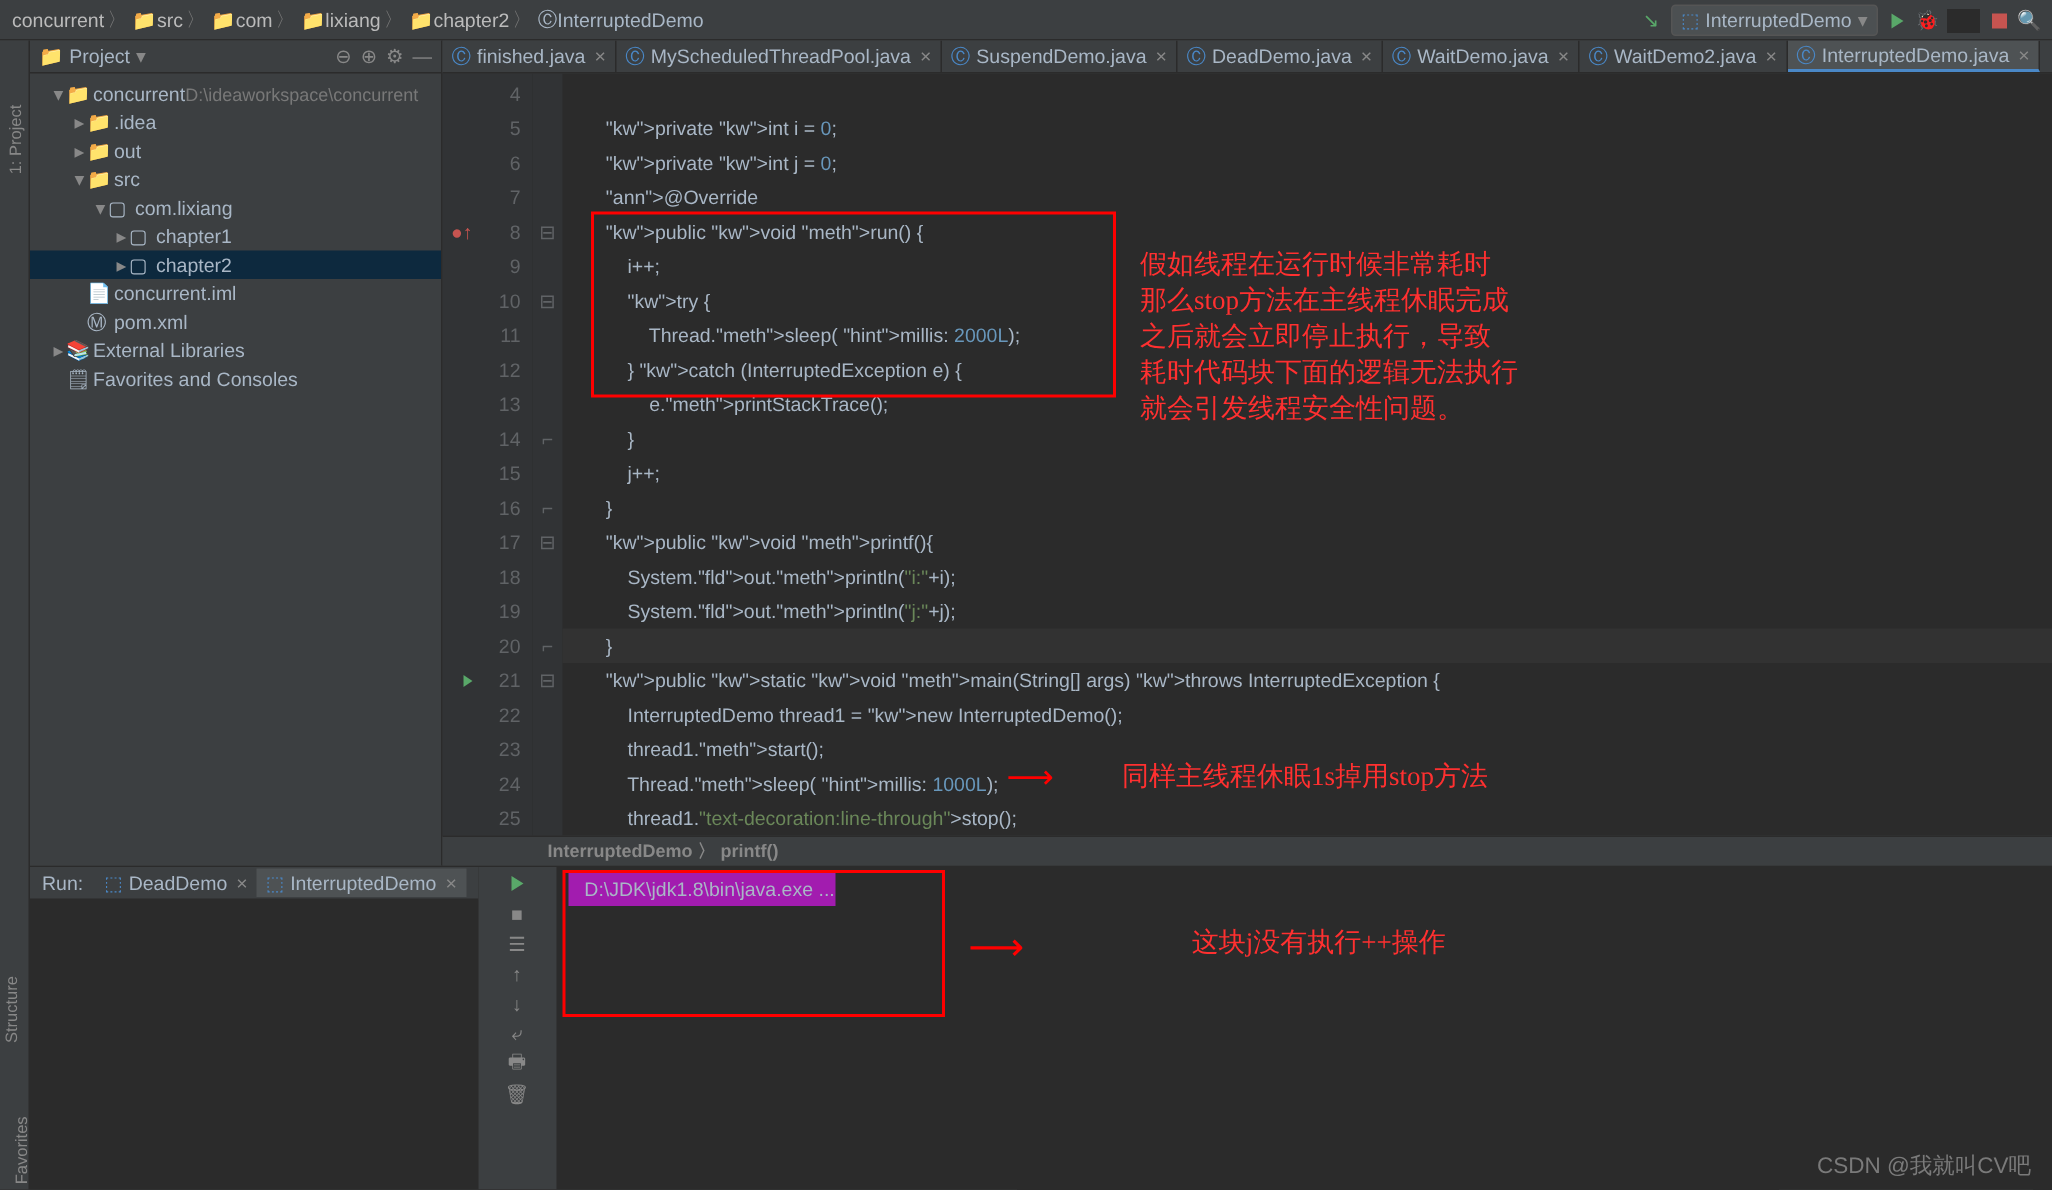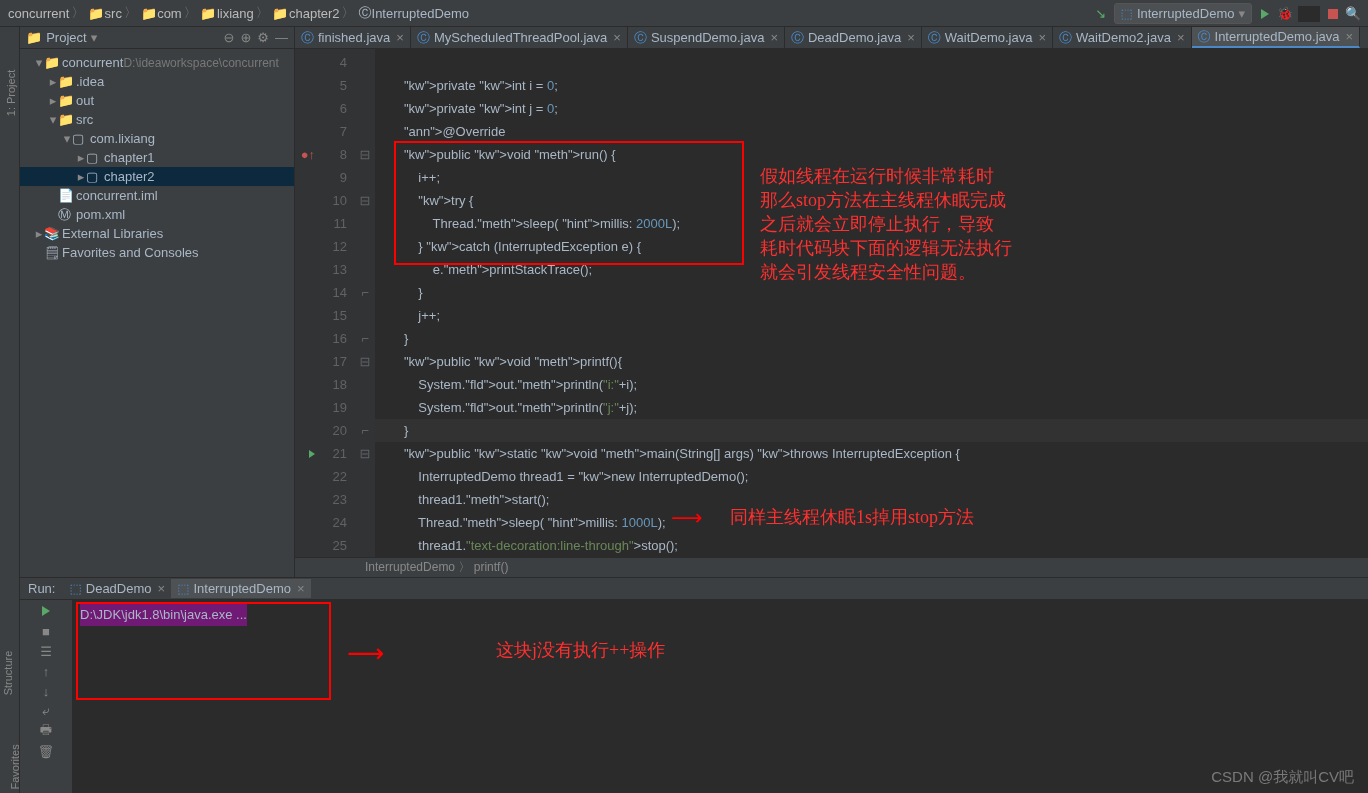--- a/index.html
+++ b/index.html
@@ -41,32 +41,32 @@
 .gut-ic{position:absolute;right:40px;}
 .fold-col{width:20px;background:#313335;padding-top:2px;}
 .fold-col div{height:23px;display:flex;align-items:center;justify-content:center;color:#606366;}
 .code{flex:1;padding-top:2px;position:relative;}
 .code-line{height:23px;line-height:23px;white-space:pre;}
 .str{color:#6a8759;}
 .num{color:#6897bb;}
 .box-anno{position:absolute;left:19px;top:92px;width:350px;height:124px;border:2px solid red;pointer-events:none;}
 .anno-txt{position:absolute;color:#ff3030;font-size:18px;line-height:24px;font-family:"Microsoft YaHei";}
 .arrow-red{position:absolute;color:red;font-size:22px;}
-.crumb-bar{height:20px;background:#3c3f41;border-top:1px solid #2b2b2b;display:flex;align-items:center;padding-left:70px;color:#888;font-size:12px;}
-
-.run-panel{flex:1;display:flex;flex-direction:column;background:#2b2b2b;}
+.crumb-bar{height:20px;background:#3c3f41;border-top:1px solid #2b2b2b;display:flex;align-items:center;padding-left:70px;color:#888;font-size:12px;font-weight:bold;}
+
+.run-panel{flex:1;display:flex;flex-direction:row;background:#2b2b2b;}
 .run-head{height:22px;background:#3c3f41;display:flex;align-items:center;padding:0 8px;border-bottom:1px solid #2b2b2b;}
 .run-tabs{display:flex;margin-left:8px;}
 .run-tab{padding:2px 6px;display:flex;align-items:center;gap:4px;}
 .run-tab.active{background:#4e5254;}
 .run-body{flex:1;display:flex;}
 .run-tool{width:52px;background:#3c3f41;display:flex;flex-direction:column;align-items:center;padding-top:4px;gap:6px;}
 .run-out{flex:1;font-family:Consolas,monospace;font-size:14px;padding:4px 8px;position:relative;color:#a9b7c6;}
 .run-out .ln{height:22px;line-height:22px;}
-.cmd-hl{background:#701a75;color:#a9b7c6;display:inline-block;}
+.cmd-hl{background:#a21caf;color:#a9b7c6;display:inline-block;padding-left:11px;}
 .box-out{position:absolute;left:4px;top:2px;width:255px;height:98px;border:2px solid red;pointer-events:none;}
 .wm{position:absolute;right:14px;bottom:6px;color:#7a7a7a;font-size:15px;}
 </style>
 </head>
 <body>
 
 <div class="navbar">
   <span class="crumb">
       <span>concurrent</span>
       <span class="sep">〉</span>
@@ -255,21 +255,21 @@
             <div>⊟</div>
             <div></div>
             <div></div>
             <div></div>
             <div></div>
           </div>
         <div class="code" id="code">
           <div class="box-anno"></div>
           <div class="anno-txt" style="left:385px;top:115px;width:310px" id="anno1">假如线程在运行时候非常耗时<br>那么stop方法在主线程休眠完成<br>之后就会立即停止执行，导致<br>耗时代码块下面的逻辑无法执行<br>就会引发线程安全性问题。</div>
           <div class="arrow-red" style="left:296px;top:456px">⟶</div>
-          <div class="anno-txt" style="left:355px;top:456px">同样主线程休眠1s掉用stop方法</div>
+          <div class="anno-txt" style="left:373px;top:456px">同样主线程休眠1s掉用stop方法</div>
         <div class="code-line"></div>
             <div class="code-line">        <span class="&lt;span">"kw"</span>&gt;private <span class="&lt;span">"kw"</span>&gt;int i = <span class="num">0</span>;</div>
             <div class="code-line">        <span class="&lt;span">"kw"</span>&gt;private <span class="&lt;span">"kw"</span>&gt;int j = <span class="num">0</span>;</div>
             <div class="code-line">        <span class="&lt;span">"ann"</span>&gt;@Override</div>
             <div class="code-line">        <span class="&lt;span">"kw"</span>&gt;public <span class="&lt;span">"kw"</span>&gt;void <span class="&lt;span">"meth"</span>&gt;run() {</div>
             <div class="code-line">            i++;</div>
             <div class="code-line">            <span class="&lt;span">"kw"</span>&gt;try {</div>
             <div class="code-line">                Thread.<span class="&lt;span">"meth"</span>&gt;sleep( <span class="&lt;span">"hint"</span>&gt;millis: <span class="num">2000L</span>);</div>
             <div class="code-line">            } <span class="&lt;span">"kw"</span>&gt;catch (InterruptedException e) {</div>
             <div class="code-line">                e.<span class="&lt;span">"meth"</span>&gt;printStackTrace();</div>

